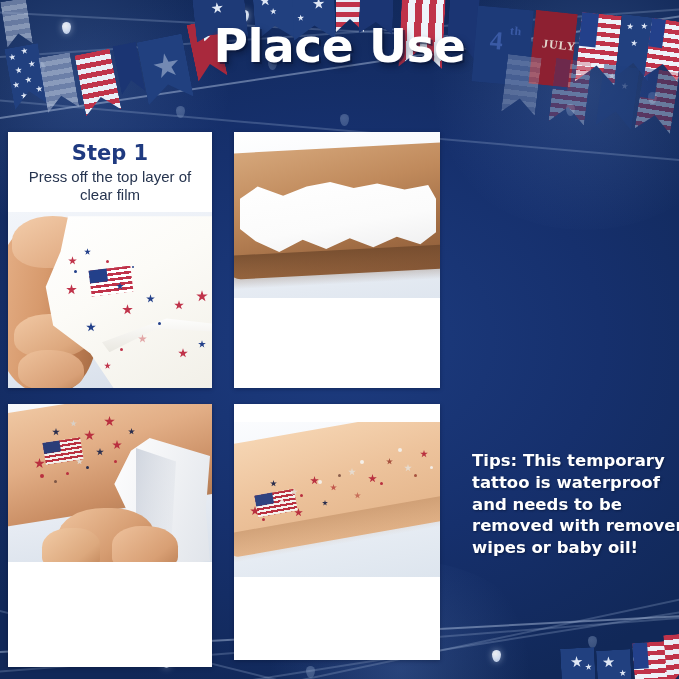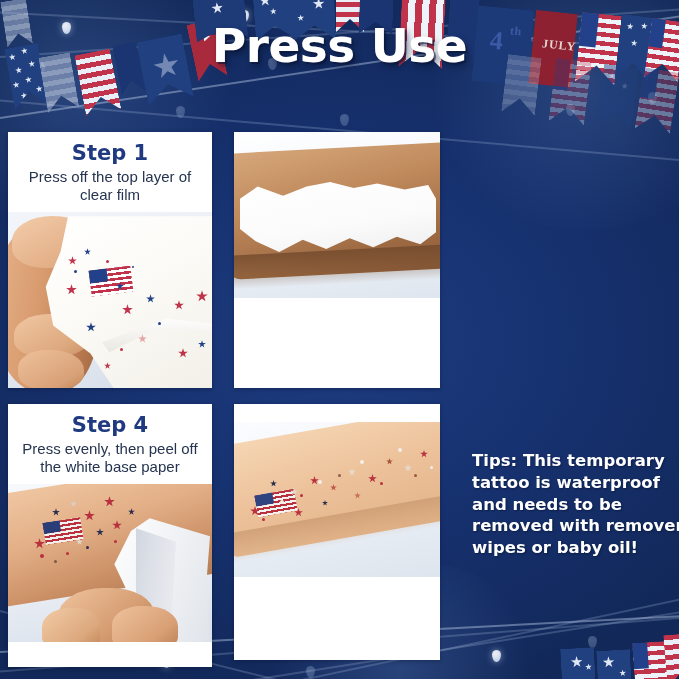--- a/index.html
+++ b/index.html
@@ -443,21 +443,21 @@
           </div>
         </div>
     </div>
     <div class="bunt notch" style="left:663px;top:634px;transform:rotate(-5deg);width:30px;height:52px;">
       <div class="cloth">
           <div class="stripes"></div>
         </div>
     </div>
   </div>
 
-  <div id="title">Press Use</div>
+  <div id="title">Place Use</div>
 
   <div class="card" style="left:8px;top:132px;width:204px;height:256px;">
     <div class="txt">
       <div class="step-title">Step 1</div>
       <div class="step-desc">Press off the top layer of clear film</div>
     </div>
     <div class="photo" style="height:178px;background:linear-gradient(165deg,#f2f5fa 0%,#e7ecf4 55%,#d4dce8 100%);">
 
       <div style="position:absolute;left:-14px;top:10px;width:104px;height:170px;border-radius:46% 40% 38% 44%;
                   background:linear-gradient(100deg,#e8b48c 0%,#d79a6d 45%,#b97a50 80%,#a06741 100%);"></div>
@@ -516,24 +516,20 @@
       <div style="position:absolute;left:6px;top:50px;width:196px;height:76px;
                   background:linear-gradient(170deg,#ffffff 0%,#fbfbfb 55%,#ececed 100%);
                   clip-path:polygon(0% 22%,9% 6%,22% 18%,34% 6%,46% 0%,58% 8%,70% 2%,84% 10%,96% 4%,100% 22%,
                                     100% 66%,92% 82%,80% 72%,68% 86%,56% 74%,44% 88%,32% 76%,20% 92%,8% 78%,0% 62%);
                   box-shadow:0 4px 8px rgba(60,40,24,.35);"></div>
     </div>
   </div>
 
 
   <div class="card" style="left:8px;top:404px;width:204px;height:263px;">
-    <div class="txt">
-      <div class="step-title">Step 4</div>
-      <div class="step-desc">Press evenly, then peel off the white base paper</div>
-    </div>
     <div class="photo" style="height:158px;background:linear-gradient(170deg,#f7f9fc 0%,#eaeef5 55%,#d8e0ea 100%);">
 
       <div class="skin" style="left:-26px;top:-6px;width:250px;height:112px;transform:rotate(-9deg);
            border-radius:0 0 18px 18px;"></div>
 
       <div style="position:absolute;left:36px;top:36px;width:38px;height:22px;transform:rotate(-9deg);">
         <div class="usflag" style="background:repeating-linear-gradient(to bottom,#b9303f 0,#b9303f 2.2px,#f3f1ee 2.2px,#f3f1ee 4.4px);">
           <div class="canton" style="background:#2b3d78;width:44%;height:52%"></div>
         </div>
       </div>

